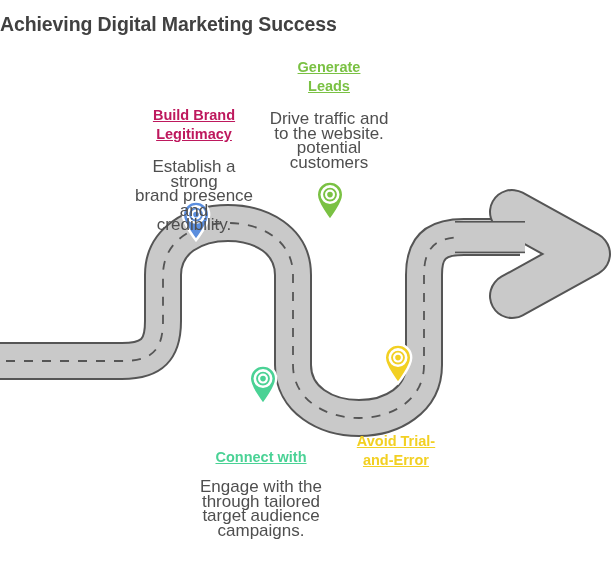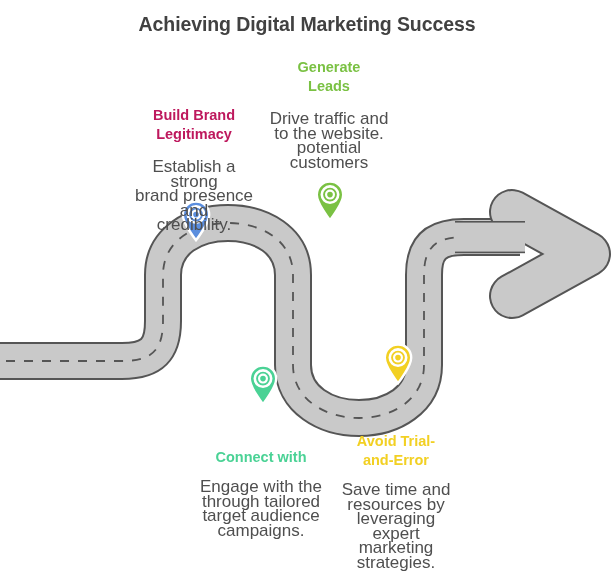--- a/index.html
+++ b/index.html
@@ -23,21 +23,21 @@
     width: 614px;
     height: 586px;
   }
 
   
   .title {
     position: absolute;
     left: 0;
     top: 12px;
     width: 614px;
-    text-align: center;
+    text-align: left;
     font-size: 19.5px;
     font-weight: bold;
     color: #414141;
     letter-spacing: -0.1px;
     line-height: 24px;
   }
 
   
   .road-svg {
     position: absolute;
@@ -50,20 +50,21 @@
   
   .label-block {
     position: absolute;
     text-align: center;
   }
   .label-head {
     font-size: 14.5px;
     font-weight: bold;
     line-height: 19px;
     margin: 0;
+    text-decoration: underline;
   }
   .label-body {
     font-size: 17px;
     line-height: 14.5px;
     color: #4f4f4f;
     margin: 0;
   }
   .gap-lg { height: 16px; }
   .gap-sm { height: 13px; }
 
@@ -225,22 +226,15 @@
       <div>campaigns.</div>
     </div>
   </div>
 
   <div class="label-block" id="label-avoid">
     <div class="label-head" style="color:#f2d023;">
       <div>Avoid Trial-</div>
       <div>and-Error</div>
     </div>
     <div class="gap-sm"></div>
-    <div class="label-body">
-      <div>Save time and</div>
-      <div>resources by</div>
-      <div>leveraging expert</div>
-      <div>marketing</div>
-      <div>strategies.</div>
-    </div>
   </div>
 
 </div>
 
 </body></html>

